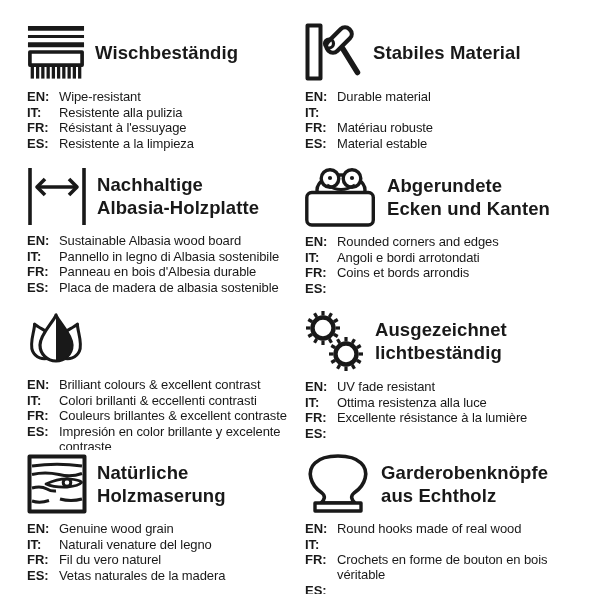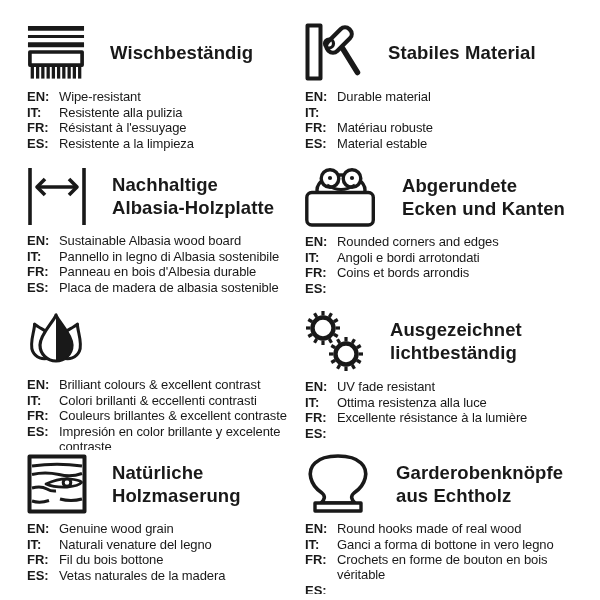--- a/index.html
+++ b/index.html
@@ -6,21 +6,21 @@
   .canvas{
     width:600px;height:600px;box-sizing:border-box;
     background:#ffffff;color:#191919;
     font-family:"Liberation Sans", sans-serif;
     display:grid;
     grid-template-columns:278px 1fr;
     grid-template-rows:repeat(4,1fr);
     padding:18px 4px 6px 24px;
   }
   .feature{padding:4px 0 0 3px;overflow:hidden;}
-  .head{display:flex;align-items:center;gap:25px;min-height:60px;}
+  .head{display:flex;align-items:center;gap:10px;min-height:60px;}
   .icon{flex:0 0 auto;display:block;line-height:0;}
   .icon svg{display:block;}
   .title{
     margin:0;font-size:18.5px;line-height:23px;font-weight:700;
     white-space:pre-line;letter-spacing:0.1px;color:#191919;
   }
   .trans{list-style:none;margin:7px 0 0 0;padding:0;}
   .trans li{display:flex;font-size:13px;line-height:15px;margin-bottom:0.5px;}
   .lang{flex:0 0 32px;font-weight:700;}
   .txt{flex:1 1 auto;letter-spacing:-0.1px;}
@@ -282,21 +282,21 @@
       <li>
           <span class="lang">EN:</span>
           <span class="txt">Genuine wood grain</span>
         </li>
       <li>
           <span class="lang">IT:</span>
           <span class="txt">Naturali venature del legno</span>
         </li>
       <li>
           <span class="lang">FR:</span>
-          <span class="txt">Fil du bois bottone</span>
+          <span class="txt">Fil du vero naturel</span>
         </li>
       <li>
           <span class="lang">ES:</span>
           <span class="txt">Vetas naturales de la madera</span>
         </li>
     </ul>
   </section>
 
   <section class="feature">
     <div class="head">
@@ -309,21 +309,20 @@
       <h2 class="title">Garderobenknöpfe
 aus Echtholz</h2>
     </div>
     <ul class="trans">
       <li>
           <span class="lang">EN:</span>
           <span class="txt">Round hooks made of real wood</span>
         </li>
       <li>
           <span class="lang">IT:</span>
-          <span class="txt">Ganci a forma di bottone in vero legno</span>
         </li>
       <li>
           <span class="lang">FR:</span>
           <span class="txt">Crochets en forme de bouton en bois véritable</span>
         </li>
       <li>
           <span class="lang">ES:</span>
         </li>
     </ul>
   </section>

